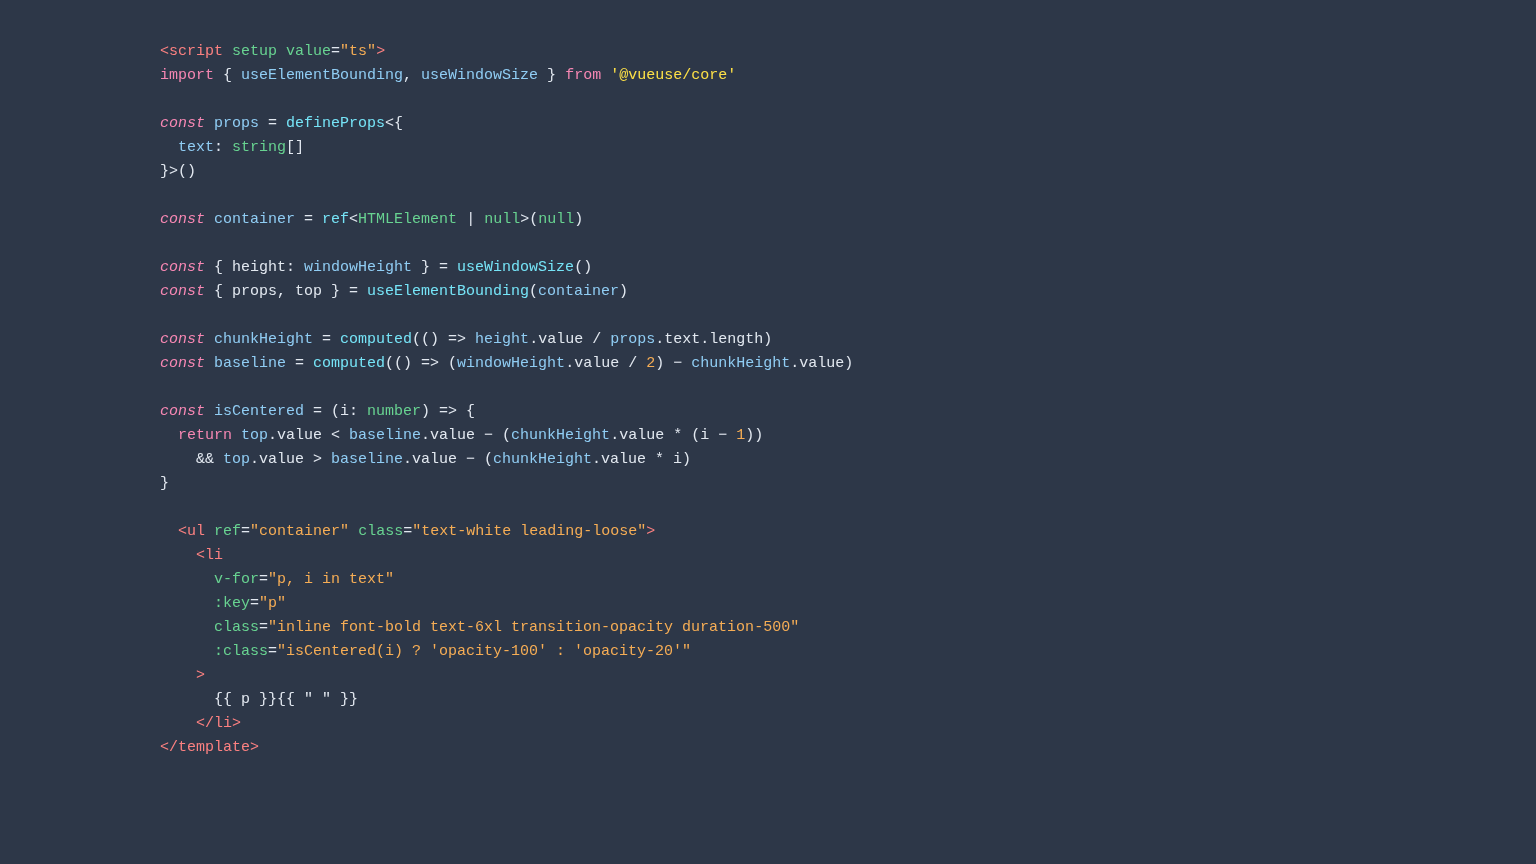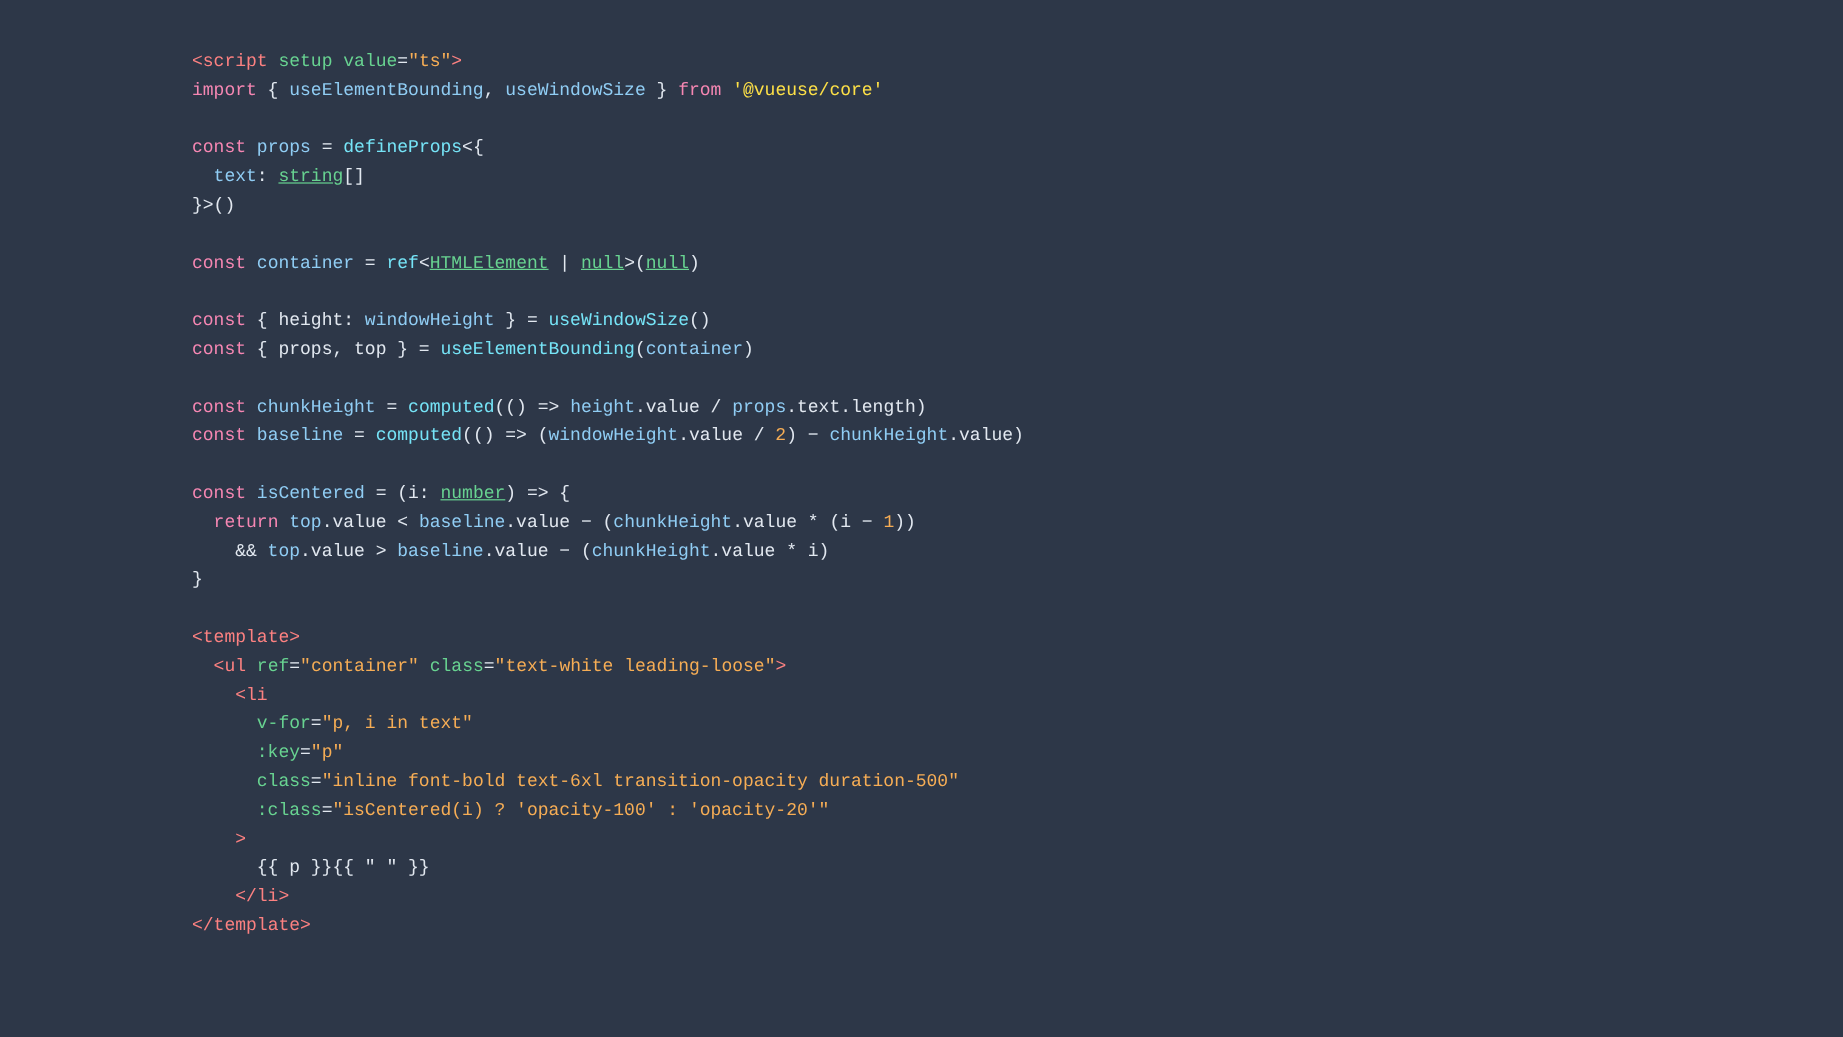--- a/index.html
+++ b/index.html
@@ -26,25 +26,25 @@
     .code-line {
       white-space: pre;
       display: block;
       min-height: 1.6em;
     }
 
     
     .c-tag { color: #fc8181; }          
     .c-attr-name { color: #68d391; }    
     .c-attr-val { color: #f6ad55; }     
-    .c-keyword { color: #f687b3; } 
+    .c-keyword { color: #f687b3; font-style: italic; } 
     .c-fn { color: #76e4f7; }           
     .c-string { color: #fde047; }       
     .c-var { color: #90cdf4; }          
-    .c-type { color: #68d391; text-decoration: underline; }
+    .c-type { color: #68d391; }
     .c-num { color: #f6ad55; }
     .c-plain { color: #e2e8f0; }
     .c-vue-dir { color: #68d391; }      
     .c-op { color: #e2e8f0; }         
     .c-italic-keyword { color: #f687b3; }
   </style>
 </head>
 <body>
 
 <div class="code-container" id="code-root">
@@ -61,21 +61,20 @@
     <div class="code-line"><span class="c-keyword">const</span><span class="c-plain"> { props, top } = </span><span class="c-fn">useElementBounding</span><span class="c-plain">(</span><span class="c-var">container</span><span class="c-plain">)</span></div>
     <div class="code-line">&nbsp;</div>
     <div class="code-line"><span class="c-keyword">const</span><span class="c-plain"> </span><span class="c-var">chunkHeight</span><span class="c-plain"> = </span><span class="c-fn">computed</span><span class="c-plain">(() =&gt; </span><span class="c-var">height</span><span class="c-plain">.value / </span><span class="c-var">props</span><span class="c-plain">.text.length)</span></div>
     <div class="code-line"><span class="c-keyword">const</span><span class="c-plain"> </span><span class="c-var">baseline</span><span class="c-plain"> = </span><span class="c-fn">computed</span><span class="c-plain">(() =&gt; (</span><span class="c-var">windowHeight</span><span class="c-plain">.value / </span><span class="c-num">2</span><span class="c-plain">) − </span><span class="c-var">chunkHeight</span><span class="c-plain">.value)</span></div>
     <div class="code-line">&nbsp;</div>
     <div class="code-line"><span class="c-keyword">const</span><span class="c-plain"> </span><span class="c-var">isCentered</span><span class="c-plain"> = (i: </span><span class="c-type">number</span><span class="c-plain">) =&gt; {</span></div>
     <div class="code-line"><span class="c-plain">  </span><span class="c-italic-keyword">return</span><span class="c-plain"> </span><span class="c-var">top</span><span class="c-plain">.value &lt; </span><span class="c-var">baseline</span><span class="c-plain">.value − (</span><span class="c-var">chunkHeight</span><span class="c-plain">.value * (i − </span><span class="c-num">1</span><span class="c-plain">))</span></div>
     <div class="code-line"><span class="c-plain">    &amp;&amp; </span><span class="c-var">top</span><span class="c-plain">.value &gt; </span><span class="c-var">baseline</span><span class="c-plain">.value − (</span><span class="c-var">chunkHeight</span><span class="c-plain">.value * i)</span></div>
     <div class="code-line"><span class="c-plain">}</span></div>
     <div class="code-line">&nbsp;</div>
-    <div class="code-line"><span class="c-tag">&lt;</span><span class="c-tag">template</span><span class="c-tag">&gt;</span></div>
     <div class="code-line"><span class="c-tag">  &lt;</span><span class="c-tag">ul</span><span class="c-plain"> </span><span class="c-attr-name">ref</span><span class="c-plain">=</span><span class="c-attr-val">"container"</span><span class="c-plain"> </span><span class="c-attr-name">class</span><span class="c-plain">=</span><span class="c-attr-val">"text-white leading-loose"</span><span class="c-tag">&gt;</span></div>
     <div class="code-line"><span class="c-tag">    &lt;</span><span class="c-tag">li</span></div>
     <div class="code-line"><span class="c-plain">      </span><span class="c-vue-dir">v-for</span><span class="c-plain">=</span><span class="c-attr-val">"p, i in text"</span></div>
     <div class="code-line"><span class="c-plain">      </span><span class="c-vue-dir">:key</span><span class="c-plain">=</span><span class="c-attr-val">"p"</span></div>
     <div class="code-line"><span class="c-plain">      </span><span class="c-attr-name">class</span><span class="c-plain">=</span><span class="c-attr-val">"inline font-bold text-6xl transition-opacity duration-500"</span></div>
     <div class="code-line"><span class="c-plain">      </span><span class="c-vue-dir">:class</span><span class="c-plain">=</span><span class="c-attr-val">"isCentered(i) ? 'opacity-100' : 'opacity-20'"</span></div>
     <div class="code-line"><span class="c-tag">    &gt;</span></div>
     <div class="code-line"><span class="c-plain">      {{ p }}{{ " " }}</span></div>
     <div class="code-line"><span class="c-tag">    &lt;/</span><span class="c-tag">li</span><span class="c-tag">&gt;</span></div>
     <div class="code-line"><span class="c-tag">&lt;/</span><span class="c-tag">template</span><span class="c-tag">&gt;</span></div>

